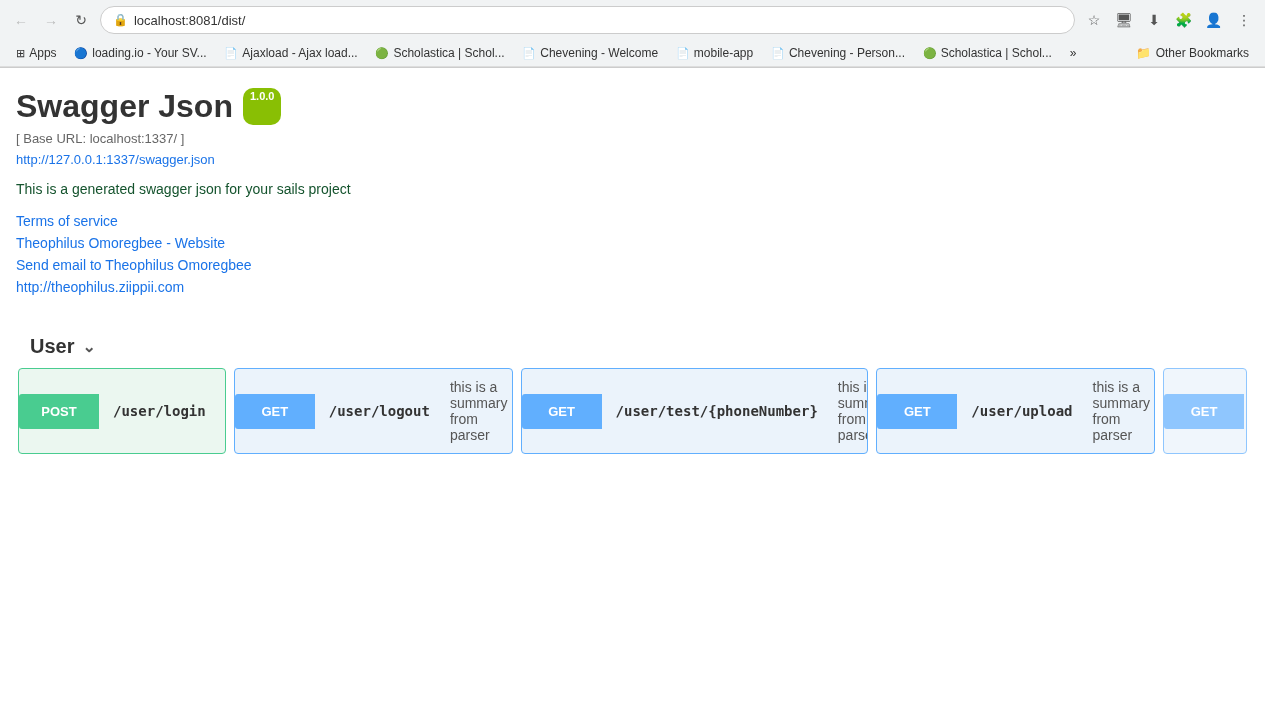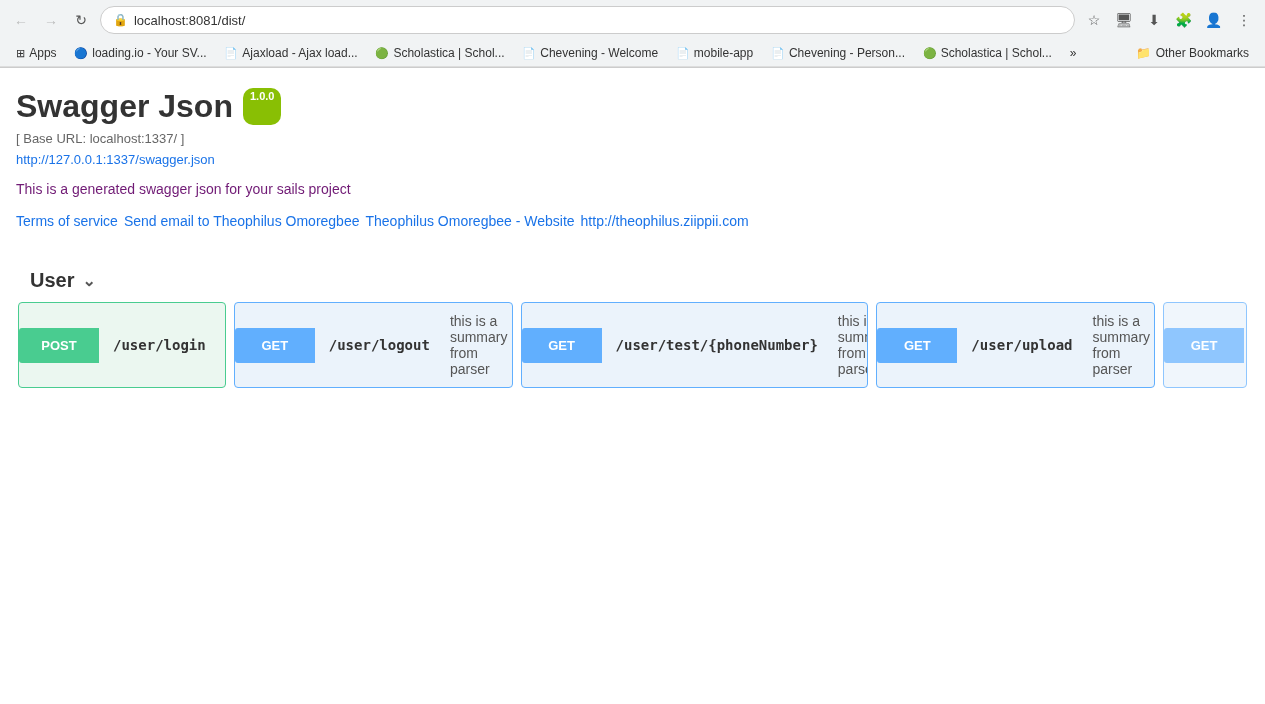--- a/index.html
+++ b/index.html
@@ -133,27 +133,27 @@
       margin-bottom: 6px;
     }
     .swagger-link {
       color: #1a73e8;
       text-decoration: none;
       font-size: 13px;
       display: block;
       margin-bottom: 14px;
     }
     .swagger-description {
-      color: #701a75;
+      color: #14532d;
       font-size: 14px;
       margin-bottom: 16px;
     }
     .swagger-links {
       display: flex;
-      flex-direction: row;
+      flex-direction: column;
       gap: 6px;
       margin-bottom: 30px;
     }
     .swagger-links a {
       color: #1a73e8;
       text-decoration: none;
       font-size: 14px;
     }
 
     
@@ -300,22 +300,22 @@
   </div>
 
   <p class="base-url">[ Base URL: localhost:1337/ ]</p>
 
   <a class="swagger-link" href="#">http://127.0.0.1:1337/swagger.json</a>
 
   <p class="swagger-description">This is a generated swagger json for your sails project</p>
 
   <div class="swagger-links">
     <a href="#">Terms of service</a>
+    <a href="#">Theophilus Omoregbee - Website</a>
     <a href="#">Send email to Theophilus Omoregbee</a>
-    <a href="#">Theophilus Omoregbee - Website</a>
     <a href="#">http://theophilus.ziippii.com</a>
   </div>
 
   <div class="section">
     <div class="section-header">
       <span>User</span>
       <span class="chevron">⌄</span>
     </div>
 
     <div class="endpoints">

